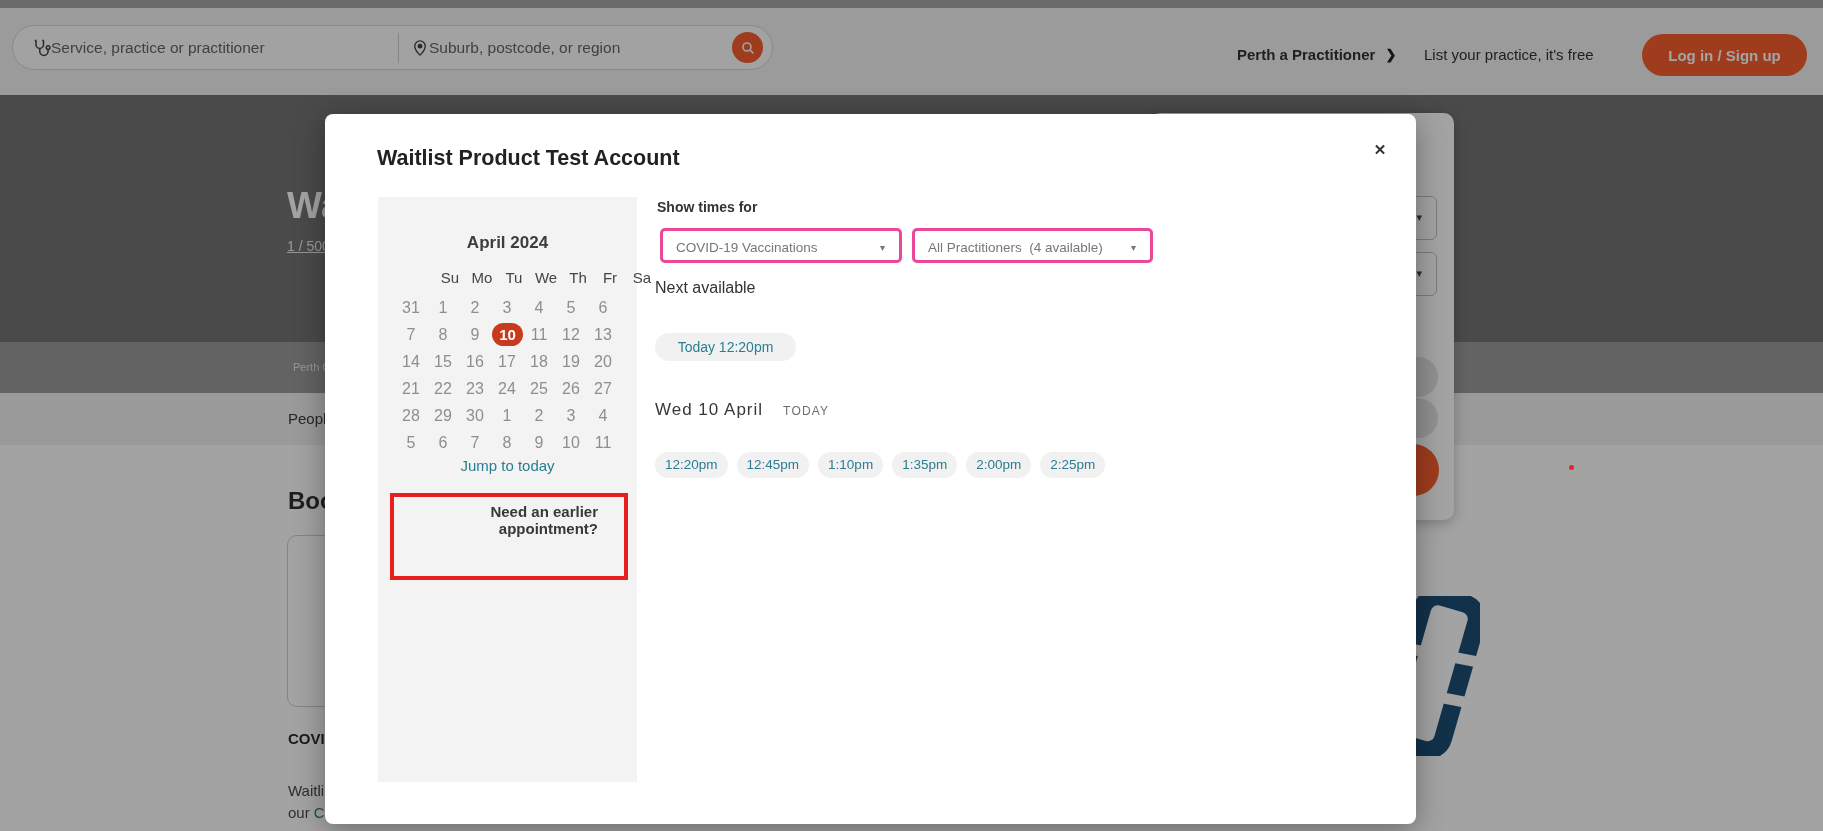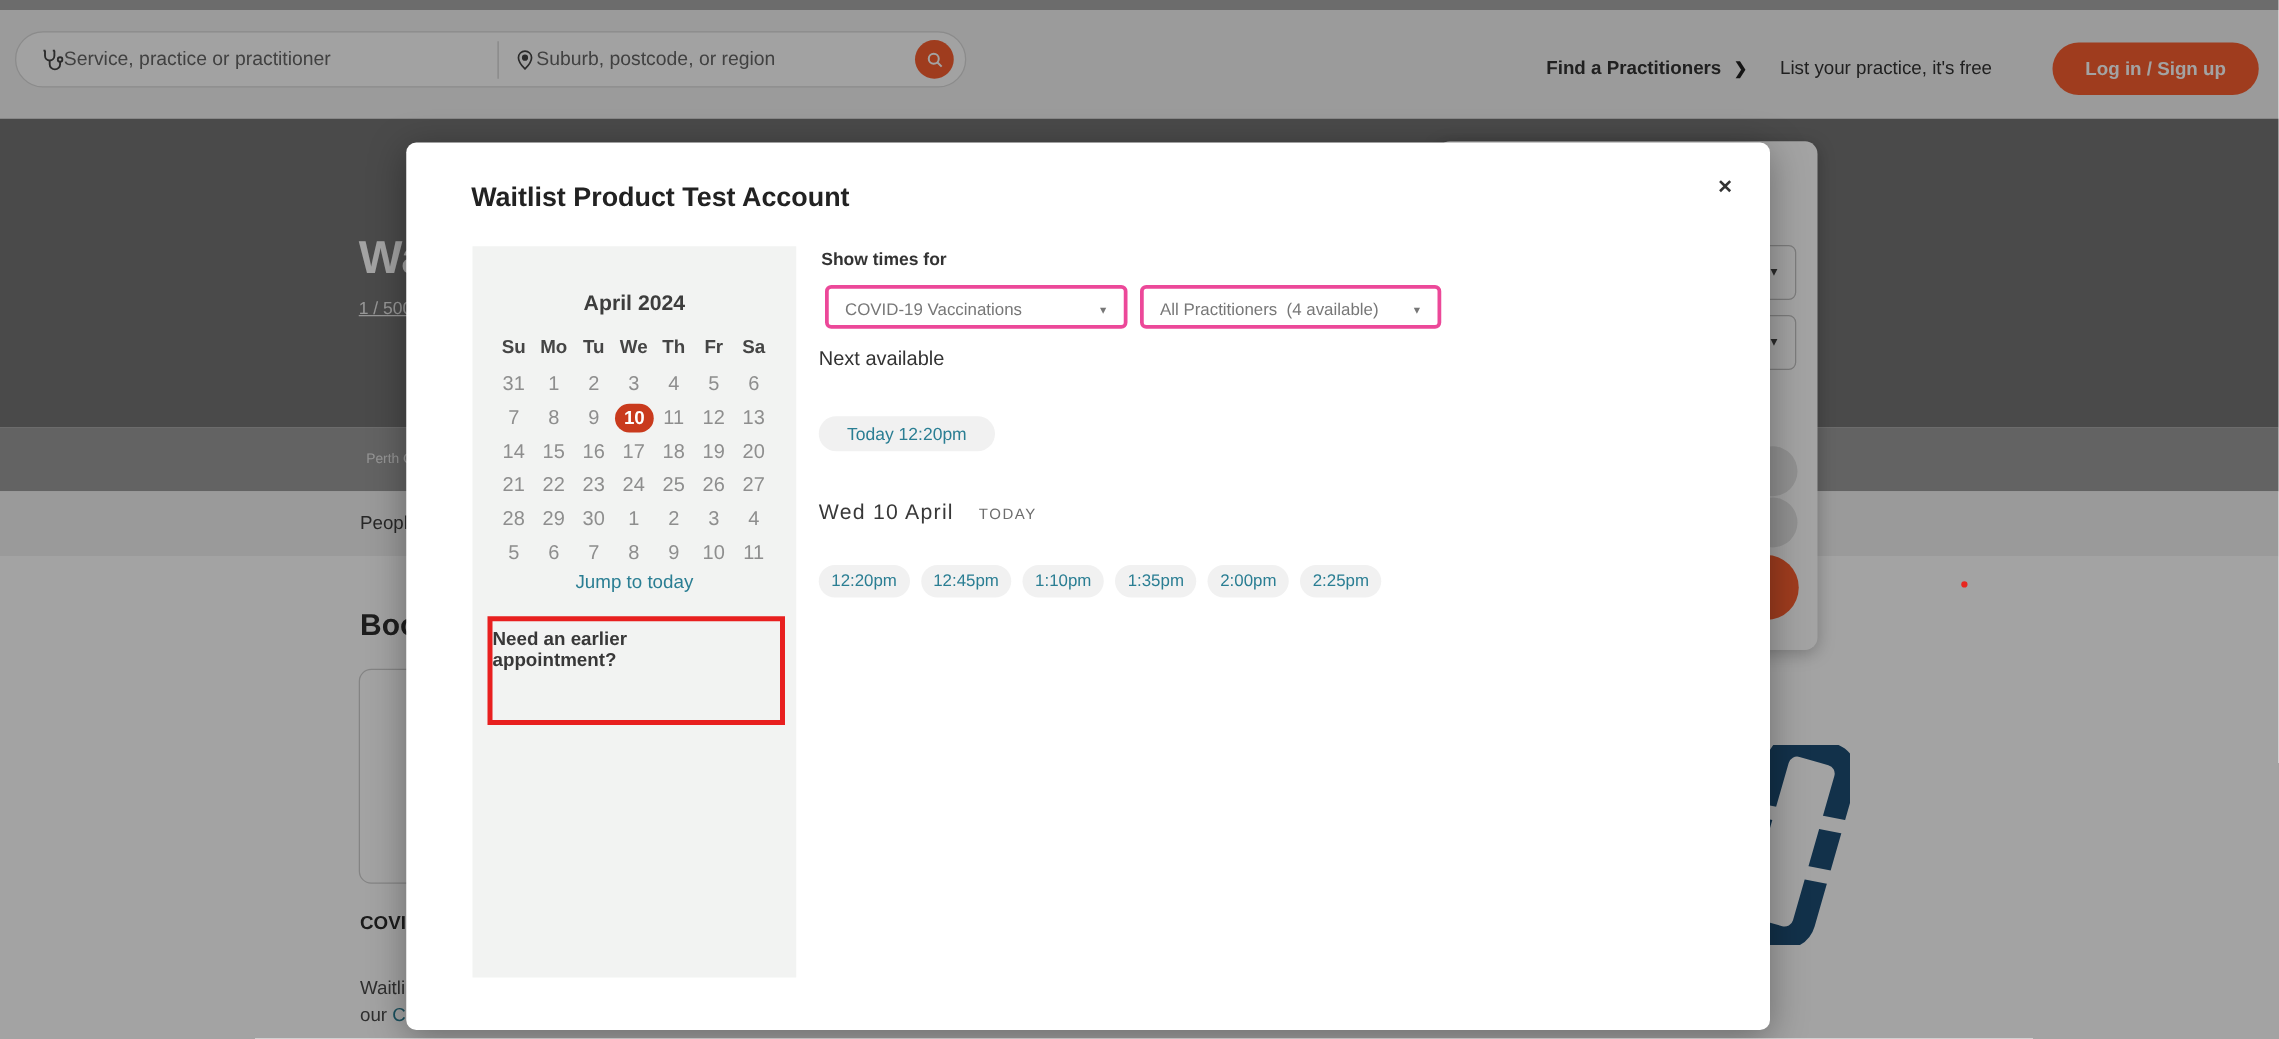--- a/index.html
+++ b/index.html
@@ -68,30 +68,30 @@
            border-radius:8px; box-shadow:0 6px 30px rgba(0,0,0,.35); z-index:20; }
   .m-title { position:absolute; left:52px; top:32px; font-size:21.5px; font-weight:700; color:#222; }
   .m-close { position:absolute; left:1043px; top:24px; width:24px; height:24px; background:none; border:none;
              font-size:15px; font-weight:700; color:#333; cursor:pointer; line-height:24px; text-align:center;
              font-family:"Liberation Sans", sans-serif; }
   .cal-panel { position:absolute; left:53px; top:83px; width:259px; height:585px; background:#f2f3f2; }
   .cal-month { position:absolute; left:0; top:36px; width:259px; text-align:center;
                font-size:17px; font-weight:700; color:#3d3d3d; }
   .cal-days, .cal-grid { position:absolute; left:17px; display:grid; grid-template-columns:repeat(7,32px); }
   .cal-days { top:72px; }
-  .cal-h { width:32px; text-align:center; font-size:15px; font-weight:700; color:#454545; }
+  .cal-h { width:32px; text-align:center; font-size:15px; font-weight:400; color:#454545;margin-left:39px; }
   .cal-grid { top:97px; grid-auto-rows:27px; }
   .cal-cell { width:32px; height:27px; line-height:27px; text-align:center; font-size:16px; color:#8e8e8e; cursor:pointer; }
   .cal-cell.sel { width:31px; height:23px; line-height:23px; margin:2px 0 0 1px; border-radius:12px;
                   background:#c93a1d; color:#fff; font-weight:700; font-size:15px; }
   .cal-jump { position:absolute; left:0; top:260px; width:259px; text-align:center;
               font-size:15px; color:#2a7e93; cursor:pointer; background:none; border:none;
               font-family:"Liberation Sans", sans-serif; }
   .wl-box { position:absolute; left:12px; top:296px; width:238px; height:87px; border:4px solid #e81f1f; }
-  .wl-prompt { position:absolute; left:0; top:6px; width:204px; text-align:left;
+  .wl-prompt { position:absolute; left:0; top:6px; width:204px; text-align:right;
                font-size:15px; font-weight:600; color:#383838; }
   .wl-btn { position:absolute; left:5px; top:29px; width:217px; height:41px; border-radius:21px;
             background:#fff; border:1px solid #c9c9c9; color:#2a7e93; font-size:15px; font-weight:600;
             cursor:pointer; font-family:"Liberation Sans", sans-serif; }
   .st-label { position:absolute; left:332px; top:85px; font-size:14px; font-weight:700; color:#333; }
   .m-sel { position:absolute; top:114px; height:35px; border:3px solid #ec4899; border-radius:5px;
            background:#fff; cursor:pointer; }
   .m-sel .txt { position:absolute; left:13px; top:9px; font-size:13.5px; color:#777; white-space:pre; }
   .m-sel .crt { position:absolute; right:14px; top:11px; font-size:10px; color:#777; }
   .msel1 { left:335px; width:242px; }
@@ -142,21 +142,21 @@
       <button class="search-btn">
         <span class="icon">
           <svg width="16" height="16" viewBox="0 0 24 24" fill="none" stroke="#fff" stroke-width="2.4">
             <circle cx="10.5" cy="10.5" r="6"></circle>
               <path d="M15 15l5 5"></path>
           </svg>
         </span>
       </button>
     </div>
     <div class="hdr-link find">
-      <span>Find a Practitioners</span>
+      <span>Perth a Practitioner</span>
       <span class="chev">❯</span>
     </div>
     <div class="hdr-link listp">List your practice, it's free</div>
     <button class="login-btn">Log in / Sign up</button>
   </header>
 
   <section class="hero">
     <div class="hero-title">Wa</div>
     <a class="hero-link">1 / 500</a>
   </section>

